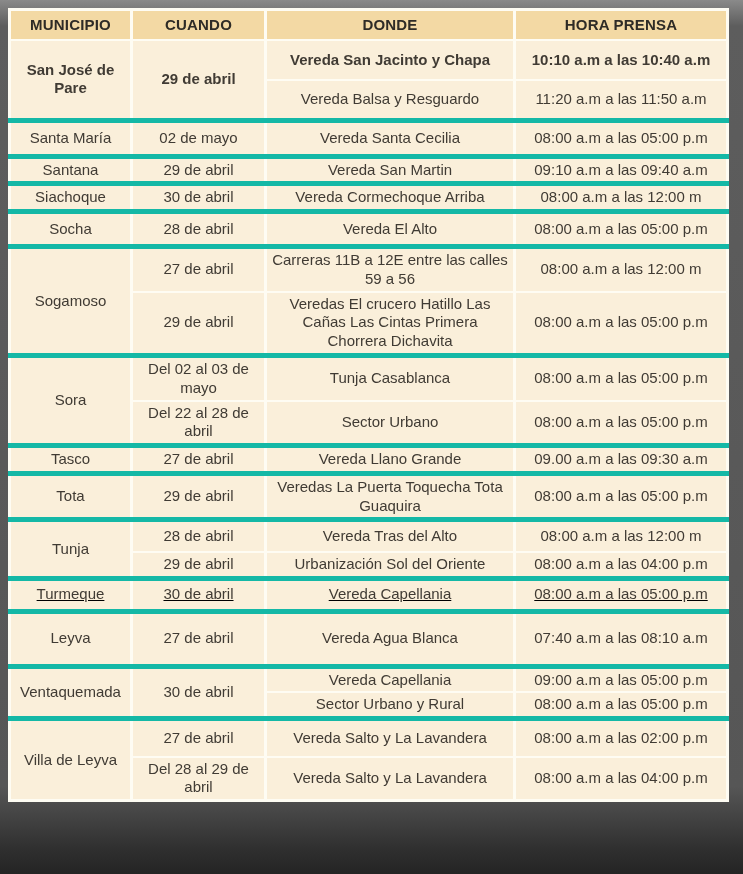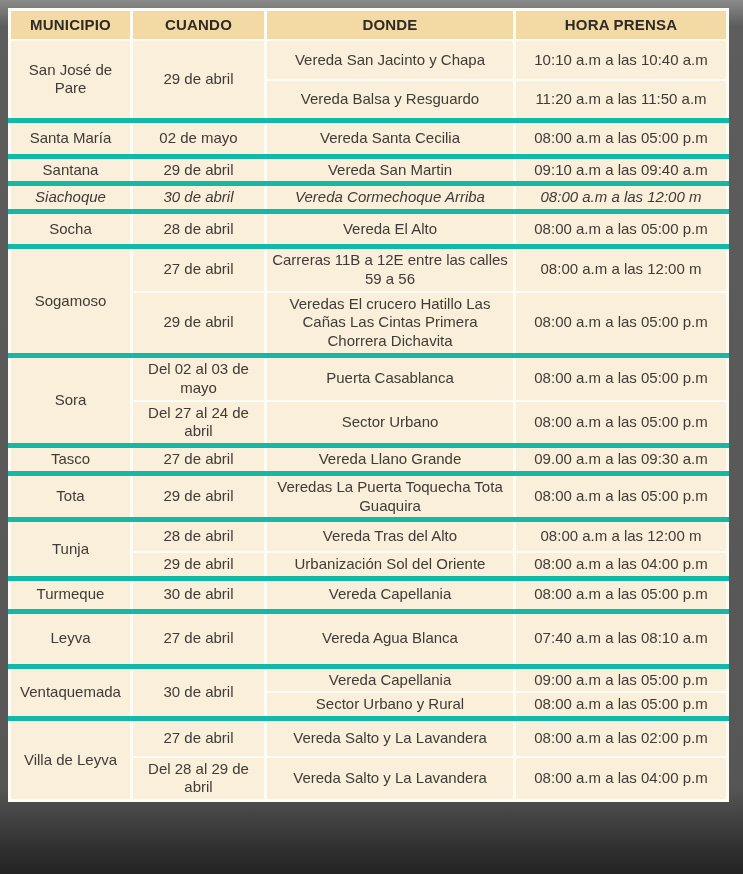--- a/index.html
+++ b/index.html
@@ -62,21 +62,21 @@
   </colgroup>
   <thead>
     <tr>
       <th>MUNICIPIO</th>
       <th>CUANDO</th>
       <th>DONDE</th>
       <th>HORA PRENSA</th>
     </tr>
   </thead>
   <tbody id="schedule-body">
-      <tr style="height: 40px;">
+      <tr style="height: 40px; font-weight: bold;">
         <td rowspan="2">San José de Pare</td>
         <td rowspan="2">29 de abril</td>
         <td>Vereda San Jacinto y Chapa</td>
         <td>10:10 a.m a las 10:40 a.m</td>
       </tr>
       <tr style="height: 40px;">
         <td>Vereda Balsa y Resguardo</td>
         <td>11:20 a.m a las 11:50 a.m</td>
       </tr>
       <tr class="group-start" style="height: 36px;">
@@ -84,21 +84,21 @@
         <td rowspan="1">02 de mayo</td>
         <td>Vereda Santa Cecilia</td>
         <td>08:00 a.m a las 05:00 p.m</td>
       </tr>
       <tr class="group-start" style="height: 24px; margin-top: 40px;">
         <td rowspan="1">Santana</td>
         <td rowspan="1">29 de abril</td>
         <td>Vereda San Martin</td>
         <td>09:10 a.m a las 09:40 a.m</td>
       </tr>
-      <tr class="group-start" style="height: 22px; font-style: italic;">
+      <tr class="group-start" style="height: 22px;">
         <td rowspan="1">Siachoque</td>
         <td rowspan="1">30 de abril</td>
         <td>Vereda Cormechoque Arriba</td>
         <td>08:00 a.m a las 12:00 m</td>
       </tr>
       <tr class="group-start" style="height: 35px;">
         <td rowspan="1">Socha</td>
         <td rowspan="1">28 de abril</td>
         <td>Vereda El Alto</td>
         <td>08:00 a.m a las 05:00 p.m</td>
@@ -110,25 +110,25 @@
         <td>08:00 a.m a las 12:00 m</td>
       </tr>
       <tr style="height: 64px;">
         <td rowspan="1">29 de abril</td>
         <td>Veredas El crucero Hatillo Las Cañas Las Cintas Primera Chorrera Dichavita</td>
         <td>08:00 a.m a las 05:00 p.m</td>
       </tr>
       <tr class="group-start" style="height: 45px;">
         <td rowspan="2">Sora</td>
         <td rowspan="1">Del 02 al 03 de mayo</td>
-        <td>Puerta Casablanca</td>
+        <td>Tunja Casablanca</td>
         <td>08:00 a.m a las 05:00 p.m</td>
       </tr>
       <tr style="height: 45px;">
-        <td rowspan="1">Del 27 al 24 de abril</td>
+        <td rowspan="1">Del 22 al 28 de abril</td>
         <td>Sector Urbano</td>
         <td>08:00 a.m a las 05:00 p.m</td>
       </tr>
       <tr class="group-start" style="height: 26px;">
         <td rowspan="1">Tasco</td>
         <td rowspan="1">27 de abril</td>
         <td>Vereda Llano Grande</td>
         <td>09.00 a.m a las 09:30 a.m</td>
       </tr>
       <tr class="group-start" style="height: 42px;">
@@ -141,21 +141,21 @@
         <td rowspan="2">Tunja</td>
         <td rowspan="1">28 de abril</td>
         <td>Vereda Tras del Alto</td>
         <td>08:00 a.m a las 12:00 m</td>
       </tr>
       <tr style="height: 22px;">
         <td rowspan="1">29 de abril</td>
         <td>Urbanización Sol del Oriente</td>
         <td>08:00 a.m a las 04:00 p.m</td>
       </tr>
-      <tr class="group-start" style="height: 33px;">
+      <tr class="group-start" style="height: 33px; text-decoration: underline;">
         <td rowspan="1">Turmeque</td>
         <td rowspan="1">30 de abril</td>
         <td>Vereda Capellania</td>
         <td>08:00 a.m a las 05:00 p.m</td>
       </tr>
       <tr class="group-start" style="height: 55px;">
         <td rowspan="1">Leyva</td>
         <td rowspan="1">27 de abril</td>
         <td>Vereda Agua Blanca</td>
         <td>07:40 a.m a las 08:10 a.m</td>

